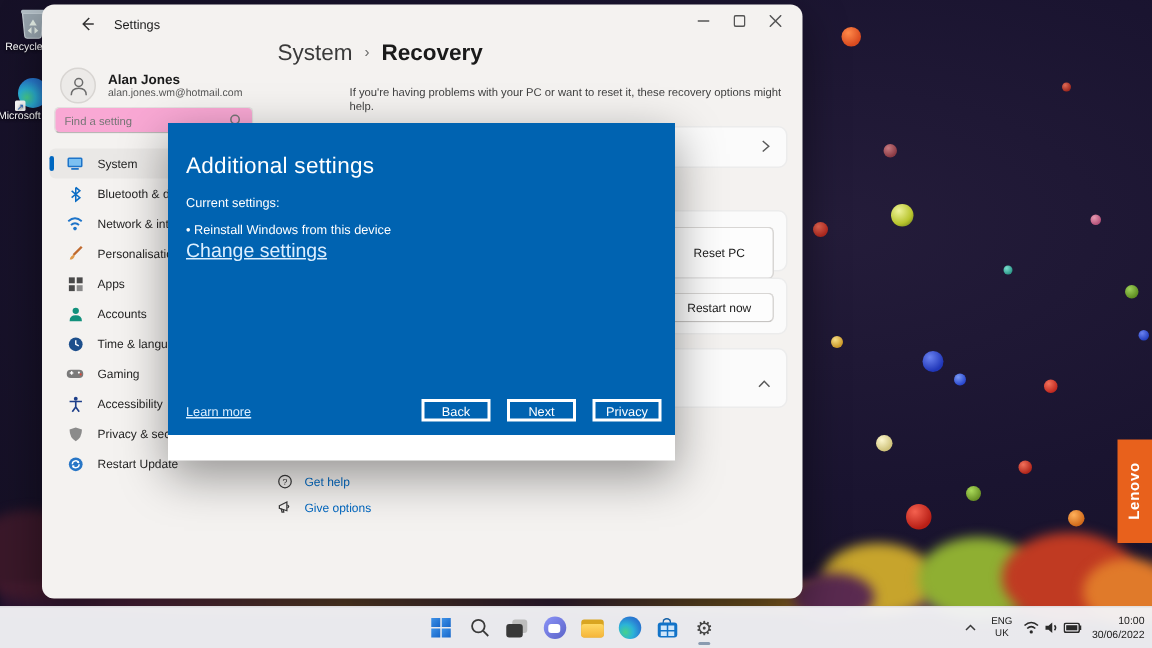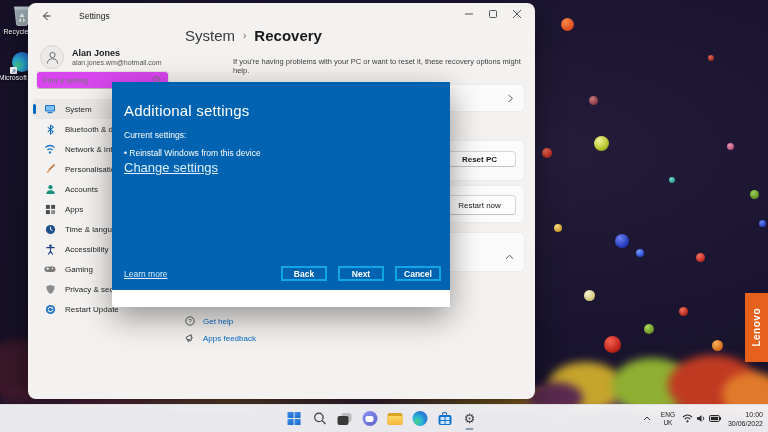--- a/index.html
+++ b/index.html
@@ -26,31 +26,31 @@
 
   
   .lenovo { position:absolute; left:745px; top:293px; width:23px; height:69px; background:#e8611c; z-index:3;
     display:flex; align-items:center; justify-content:center; }
   .lenovo span { writing-mode:vertical-rl; transform:rotate(180deg); color:#fff; font-weight:bold;
     font-size:10px; letter-spacing:.5px; }
 
   
   .win { position:absolute; left:28px; top:3px; width:507px; height:396px; background:#f4f2f0;
     border-radius:8px; box-shadow:0 10px 30px rgba(0,0,0,.45); z-index:10; }
-  .win-titlebar { position:absolute; left:12px; top:7px; display:flex; align-items:center; gap:27px; }
+  .win-titlebar { position:absolute; left:24px; top:7px; display:flex; align-items:center; gap:12px; }
   .back-btn { width:12px; height:12px; display:flex; align-items:center; justify-content:center; cursor:pointer; }
   .win-title { font-size:8.5px; color:#1a1a1a; }
   .win-controls { position:absolute; right:6px; top:3px; display:flex; }
   .win-ctl { width:24px; height:15px; display:flex; align-items:center; justify-content:center; cursor:pointer; }
   .user { position:absolute; left:12px; top:30px; display:flex; align-items:center; gap:8px;margin-top:12px; }
   .avatar { width:24px; height:24px; border-radius:50%; background:#eceae8; border:1px solid #d8d5d2;
     display:flex; align-items:center; justify-content:center; }
   .user-name { font-size:9px; font-weight:bold; color:#1a1a1a; }
   .user-email { font-size:7px; color:#555; margin-top:1px; }
-  .search-box { position:absolute; left:8px; top:68px; width:133px; height:18px; background:#d946ef;
+  .search-box { position:absolute; left:8px; top:68px; width:133px; height:18px; background:#f9a8d4;
     border:1px solid #e2e0de; border-bottom:1px solid #b9b7b5; border-radius:4px; display:flex; align-items:center; padding:0 6px; }
   .search-box input { flex:1; border:none; outline:none; font-size:7.5px; color:#333; background:transparent;
     font-family:"Liberation Sans",sans-serif; min-width:0; }
 
   .sidebar { position:absolute; left:5px; top:96px; width:150px; }
   .side-item { position:relative; height:20px; display:flex; align-items:center; gap:9px; padding-left:11px;
     font-size:8px; color:#252525; border-radius:4px; cursor:pointer; white-space:nowrap; }
   .side-item.selected { background:#eae8e6; }
   .side-item.selected .pill { position:absolute; left:0px; top:5px; width:3px; height:10px; border-radius:2px; background:#0067c0; }
   .sicon { width:12px; height:12px; flex:0 0 12px; display:flex; align-items:center; justify-content:center; }
@@ -77,23 +77,23 @@
   .dlg-title { font-size:7.5px; color:#1a1a1a; }
   .dlg-body { position:relative; height:208px; background:#0063b1; color:#fff; padding:20px 12px; }
   .dlg-heading { font-size:15px; font-weight:400; letter-spacing:.2px; }
   .dlg-label { margin-top:11px; font-size:8.5px; }
   .dlg-bullet { margin-top:8px; font-size:8.5px; }
   .dlg-bullet::before { content:"•  "; }
   .dlg-link { margin-top:0; font-size:13px; color:#dcefff; text-decoration:underline; cursor:pointer; display:inline-block; }
   .dlg-footer { position:absolute; left:12px; right:9px; bottom:9px; display:flex; align-items:center; }
   .learn-more { font-size:8.5px; color:#dcefff; text-decoration:underline; cursor:pointer; }
   .dlg-buttons { margin-left:auto; display:flex; gap:11px; }
-  .dlg-btn { width:46px; height:15px; border:2px solid #0ea5e9; background:transparent; color:#fff;
+  .dlg-btn { width:46px; height:15px; border:2px solid #ffffff; background:transparent; color:#fff;
     font-size:8.5px; display:flex; align-items:center; justify-content:center; cursor:pointer;
-    font-family:"Liberation Sans",sans-serif;font-weight:bold; }
+    font-family:"Liberation Sans",sans-serif; }
 
   
   .taskbar { position:absolute; left:0; bottom:0; width:768px; height:28px; background:rgba(243,243,246,.96);
     border-top:1px solid rgba(0,0,0,.06); z-index:100; }
   .tb-center { position:absolute; left:50%; top:0; height:100%; transform:translateX(-51%);
     display:flex; align-items:center; gap:1px; }
   .tb-btn { width:24px; height:24px; border-radius:4px; display:flex; align-items:center; justify-content:center;
     position:relative; cursor:pointer; }
   .tb-btn .active-bar { position:absolute; bottom:1px; left:50%; transform:translateX(-50%); width:8px; height:2px;
     border-radius:1px; background:#8a9bb0; }
@@ -261,70 +261,70 @@
             <svg width="12" height="12" viewBox="0 0 12 12">
               <path d="M10.5 1.5 L5 7" stroke="#c06a2e" stroke-width="1.6"></path>
               <path d="M5.2 6.8 Q3 7.5 2.5 10 Q5.2 10 5.8 7.6 Z" fill="#e09a4a"></path>
             </svg>
           </span>
         <span>Personalisation</span>
       </div>
       <div class="side-item">
         <span class="sicon">
             <svg width="11" height="11" viewBox="0 0 12 12">
-              <circle cx="6" cy="3.5" r="2.3" fill="#12917c"></circle>
-              <path d="M1.5 11 Q1.5 6.8 6 6.8 Q10.5 6.8 10.5 11 Z" fill="#12917c"></path>
-            </svg>
-          </span>
-        <span>Accounts</span>
-      </div>
-      <div class="side-item">
-        <span class="sicon">
-            <svg width="11" height="11" viewBox="0 0 12 12">
               <rect x="1" y="1" width="4.3" height="4.3" fill="#4a4a4a"></rect>
               <rect x="6.7" y="1" width="4.3" height="4.3" fill="#4a4a4a"></rect>
               <rect x="1" y="6.7" width="4.3" height="4.3" fill="#4a4a4a"></rect>
               <rect x="6.7" y="6.7" width="4.3" height="4.3" fill="#8a8a8a"></rect>
             </svg>
           </span>
         <span>Apps</span>
       </div>
       <div class="side-item">
         <span class="sicon">
             <svg width="11" height="11" viewBox="0 0 12 12">
+              <circle cx="6" cy="3.5" r="2.3" fill="#12917c"></circle>
+              <path d="M1.5 11 Q1.5 6.8 6 6.8 Q10.5 6.8 10.5 11 Z" fill="#12917c"></path>
+            </svg>
+          </span>
+        <span>Accounts</span>
+      </div>
+      <div class="side-item">
+        <span class="sicon">
+            <svg width="11" height="11" viewBox="0 0 12 12">
               <circle cx="6" cy="6" r="5" fill="#1d4f8c"></circle>
               <path d="M6 3 L6 6 L8.2 7.2" stroke="#fff" stroke-width="1" fill="none"></path>
             </svg>
           </span>
         <span>Time &amp; language</span>
-      </div>
-      <div class="side-item">
-        <span class="sicon">
-            <svg width="11" height="11" viewBox="0 0 12 12">
-              <circle cx="6" cy="2" r="1.4" fill="#1d3e89"></circle>
-              <path d="M1.5 4 L10.5 4 M6 4 L6 8 M6 8 L3.5 11.5 M6 8 L8.5 11.5" stroke="#1d3e89" stroke-width="1.2" fill="none"></path>
-            </svg>
-          </span>
-        <span>Accessibility</span>
       </div>
       <div class="side-item">
         <span class="sicon">
             <svg width="12" height="12" viewBox="0 0 12 12">
               <rect x="0.5" y="3.5" width="11" height="5.5" rx="2.7" fill="#7a7a7a"></rect>
               <rect x="2.5" y="5.2" width="2.4" height="0.9" fill="#fff"></rect>
               <rect x="3.3" y="4.4" width="0.9" height="2.4" fill="#fff"></rect>
               <circle cx="8.6" cy="5.4" r="0.7" fill="#fff"></circle>
               <circle cx="9.8" cy="6.6" r="0.7" fill="#d84a3a"></circle>
             </svg>
           </span>
         <span>Gaming</span>
       </div>
       <div class="side-item">
         <span class="sicon">
             <svg width="11" height="11" viewBox="0 0 12 12">
+              <circle cx="6" cy="2" r="1.4" fill="#1d3e89"></circle>
+              <path d="M1.5 4 L10.5 4 M6 4 L6 8 M6 8 L3.5 11.5 M6 8 L8.5 11.5" stroke="#1d3e89" stroke-width="1.2" fill="none"></path>
+            </svg>
+          </span>
+        <span>Accessibility</span>
+      </div>
+      <div class="side-item">
+        <span class="sicon">
+            <svg width="11" height="11" viewBox="0 0 12 12">
               <path d="M6 1 L10.5 2.5 Q10.5 8.5 6 11 Q1.5 8.5 1.5 2.5 Z" fill="#8b8b8b"></path>
             </svg>
           </span>
         <span>Privacy &amp; security</span>
       </div>
       <div class="side-item">
         <span class="sicon">
             <svg width="11" height="11" viewBox="0 0 12 12">
               <circle cx="6" cy="6" r="5" fill="#2876c6"></circle>
               <path d="M3.5 6 A2.5 2.5 0 0 1 8.3 5" stroke="#fff" stroke-width="1" fill="none"></path>
@@ -347,21 +347,21 @@
     <div class="desc">If you're having problems with your PC or want to reset it, these recovery options might help.</div>
 
     <div class="card" style="top:81px;height:28px;">
       <span class="chev">
         <svg width="7" height="9" viewBox="0 0 7 9">
             <path d="M1.5 1 L5.5 4.5 L1.5 8" stroke="#5a5a5a" stroke-width="1" fill="none"></path>
           </svg>
       </span>
     </div>
     <div class="card" style="top:137px;height:41px;">
-      <button class="card-btn" style="top:10px;width:73px;height:16px;font-weight:bold;">Reset PC</button>
+      <button class="card-btn" style="top:10px;width:73px;height:35px;">Reset PC</button>
     </div>
     <div class="card" style="top:182px;height:38px;">
       <button class="card-btn" style="top:9px;width:73px;height:20px;">Restart now</button>
     </div>
     <div class="card" style="top:229px;height:40px;">
       <span class="chev" style="top:22px;">
         <svg width="9" height="6" viewBox="0 0 9 6">
             <path d="M1 4.8 L4.5 1.2 L8 4.8" stroke="#5a5a5a" stroke-width="1" fill="none"></path>
           </svg>
       </span>
@@ -373,36 +373,36 @@
           <text x="6" y="8.6" text-anchor="middle" font-size="7" fill="#3a3a3a" font-family="Liberation Sans, sans-serif">?</text>
         </svg>
       <span class="txt">Get help</span>
     </div>
     <div class="foot-link" style="top:330px;">
       <svg width="10" height="10" viewBox="0 0 12 12">
           <path d="M1.5 5 L7.5 2 L7.5 9 L1.5 7 Z" fill="none" stroke="#3a3a3a" stroke-width="1"></path>
           <path d="M8 4.5 Q10 5.5 8 6.8" stroke="#3a3a3a" stroke-width="1" fill="none"></path>
           <path d="M3 7.4 L3.6 10 L5 10 L4.6 7.8" stroke="#3a3a3a" stroke-width="1" fill="none"></path>
         </svg>
-      <span class="txt">Apps feedback</span>
+      <span class="txt">Give options</span>
     </div>
   </div>
 
   <div class="dialog">
     <div class="dlg-body">
       <div class="dlg-heading">Additional settings</div>
       <div class="dlg-label">Current settings:</div>
       <div class="dlg-bullet">Reinstall Windows from this device</div>
       <div><span class="dlg-link">Change settings</span></div>
       <div class="dlg-footer">
         <span class="learn-more">Learn more</span>
         <span class="dlg-buttons">
           <button class="dlg-btn">Back</button>
           <button class="dlg-btn">Next</button>
-          <button class="dlg-btn">Cancel</button>
+          <button class="dlg-btn">Privacy</button>
         </span>
       </div>
     </div>
   </div>
 
   <div class="taskbar">
     <div class="tb-center">
       <span class="tb-btn">
         <span class="start-glyph">
             <i></i>

